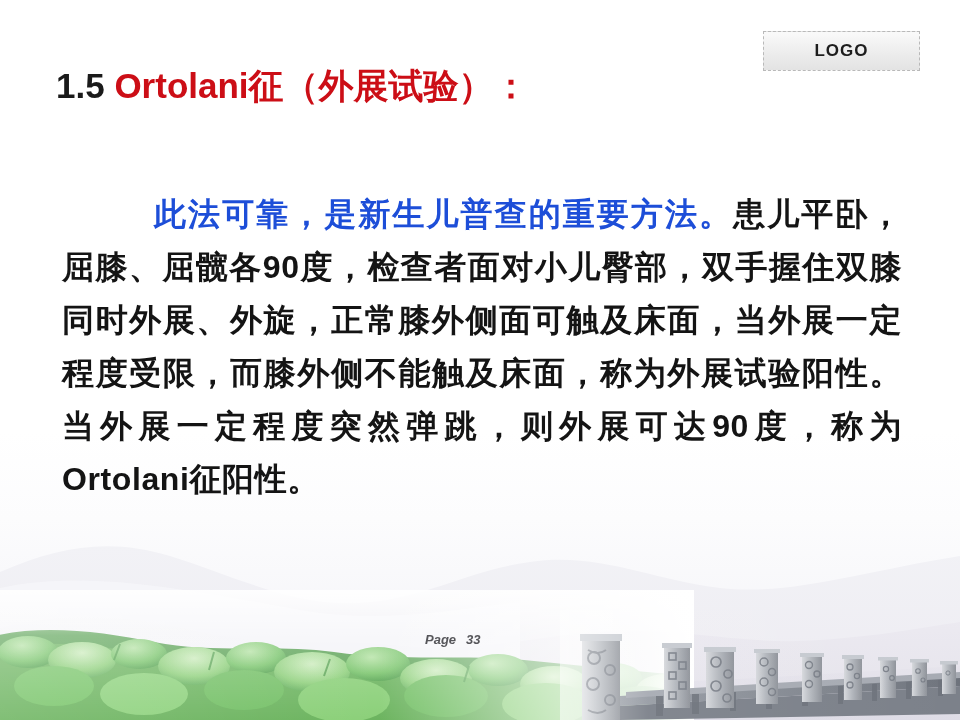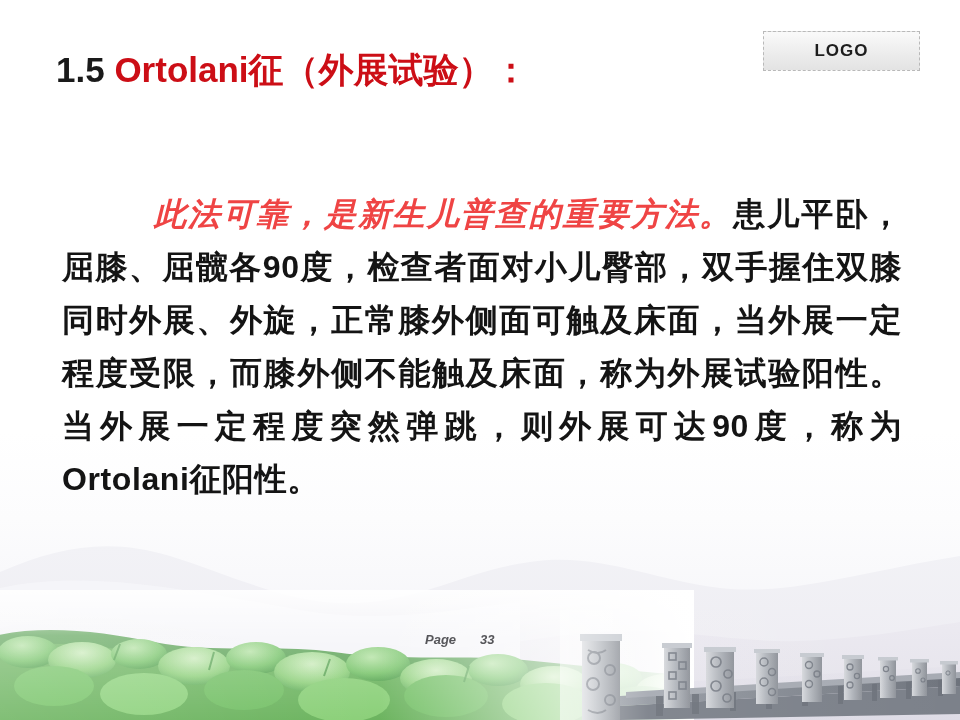--- a/index.html
+++ b/index.html
@@ -82,21 +82,21 @@
     font-size: 17px;
     font-weight: bold;
     letter-spacing: 1px;
     color: #1d1d1d;
   }
 
   
   .title {
     position: absolute;
     left: 56px;
-    top: 26px;
+    top: 42px;
     z-index: 10;
     font-family: "Liberation Sans", "DejaVu Sans", sans-serif;
     font-size: 35px;
     font-weight: bold;
     line-height: 1.18;
     white-space: nowrap;
   }
   .title .num { color: #1a1a1a; }
   .title .red { color: #cc0e16; }
 
@@ -109,31 +109,31 @@
     z-index: 10;
     font-family: "Liberation Sans", "DejaVu Sans", sans-serif;
     font-size: 32px;
     font-weight: bold;
     line-height: 53px;
     letter-spacing: 0.6px;
     text-indent: 92px;
     text-align: justify;
     color: #141414;
   }
-  .body-text .red { color: #ef4444; font-style: italic; }
+  .body-text .red { color: #1d4ed8; }
 
   
   .footer {
     position: absolute;
     left: 425px;
     top: 632px;
     z-index: 10;
     display: flex;
     align-items: baseline;
-    gap: 24px;
+    gap: 10px;
     font-family: "Liberation Sans", sans-serif;
     font-size: 13px;
     font-weight: bold;
     font-style: italic;
     color: #56565a;
   }
 </style>
 </head>
 <body>
 

